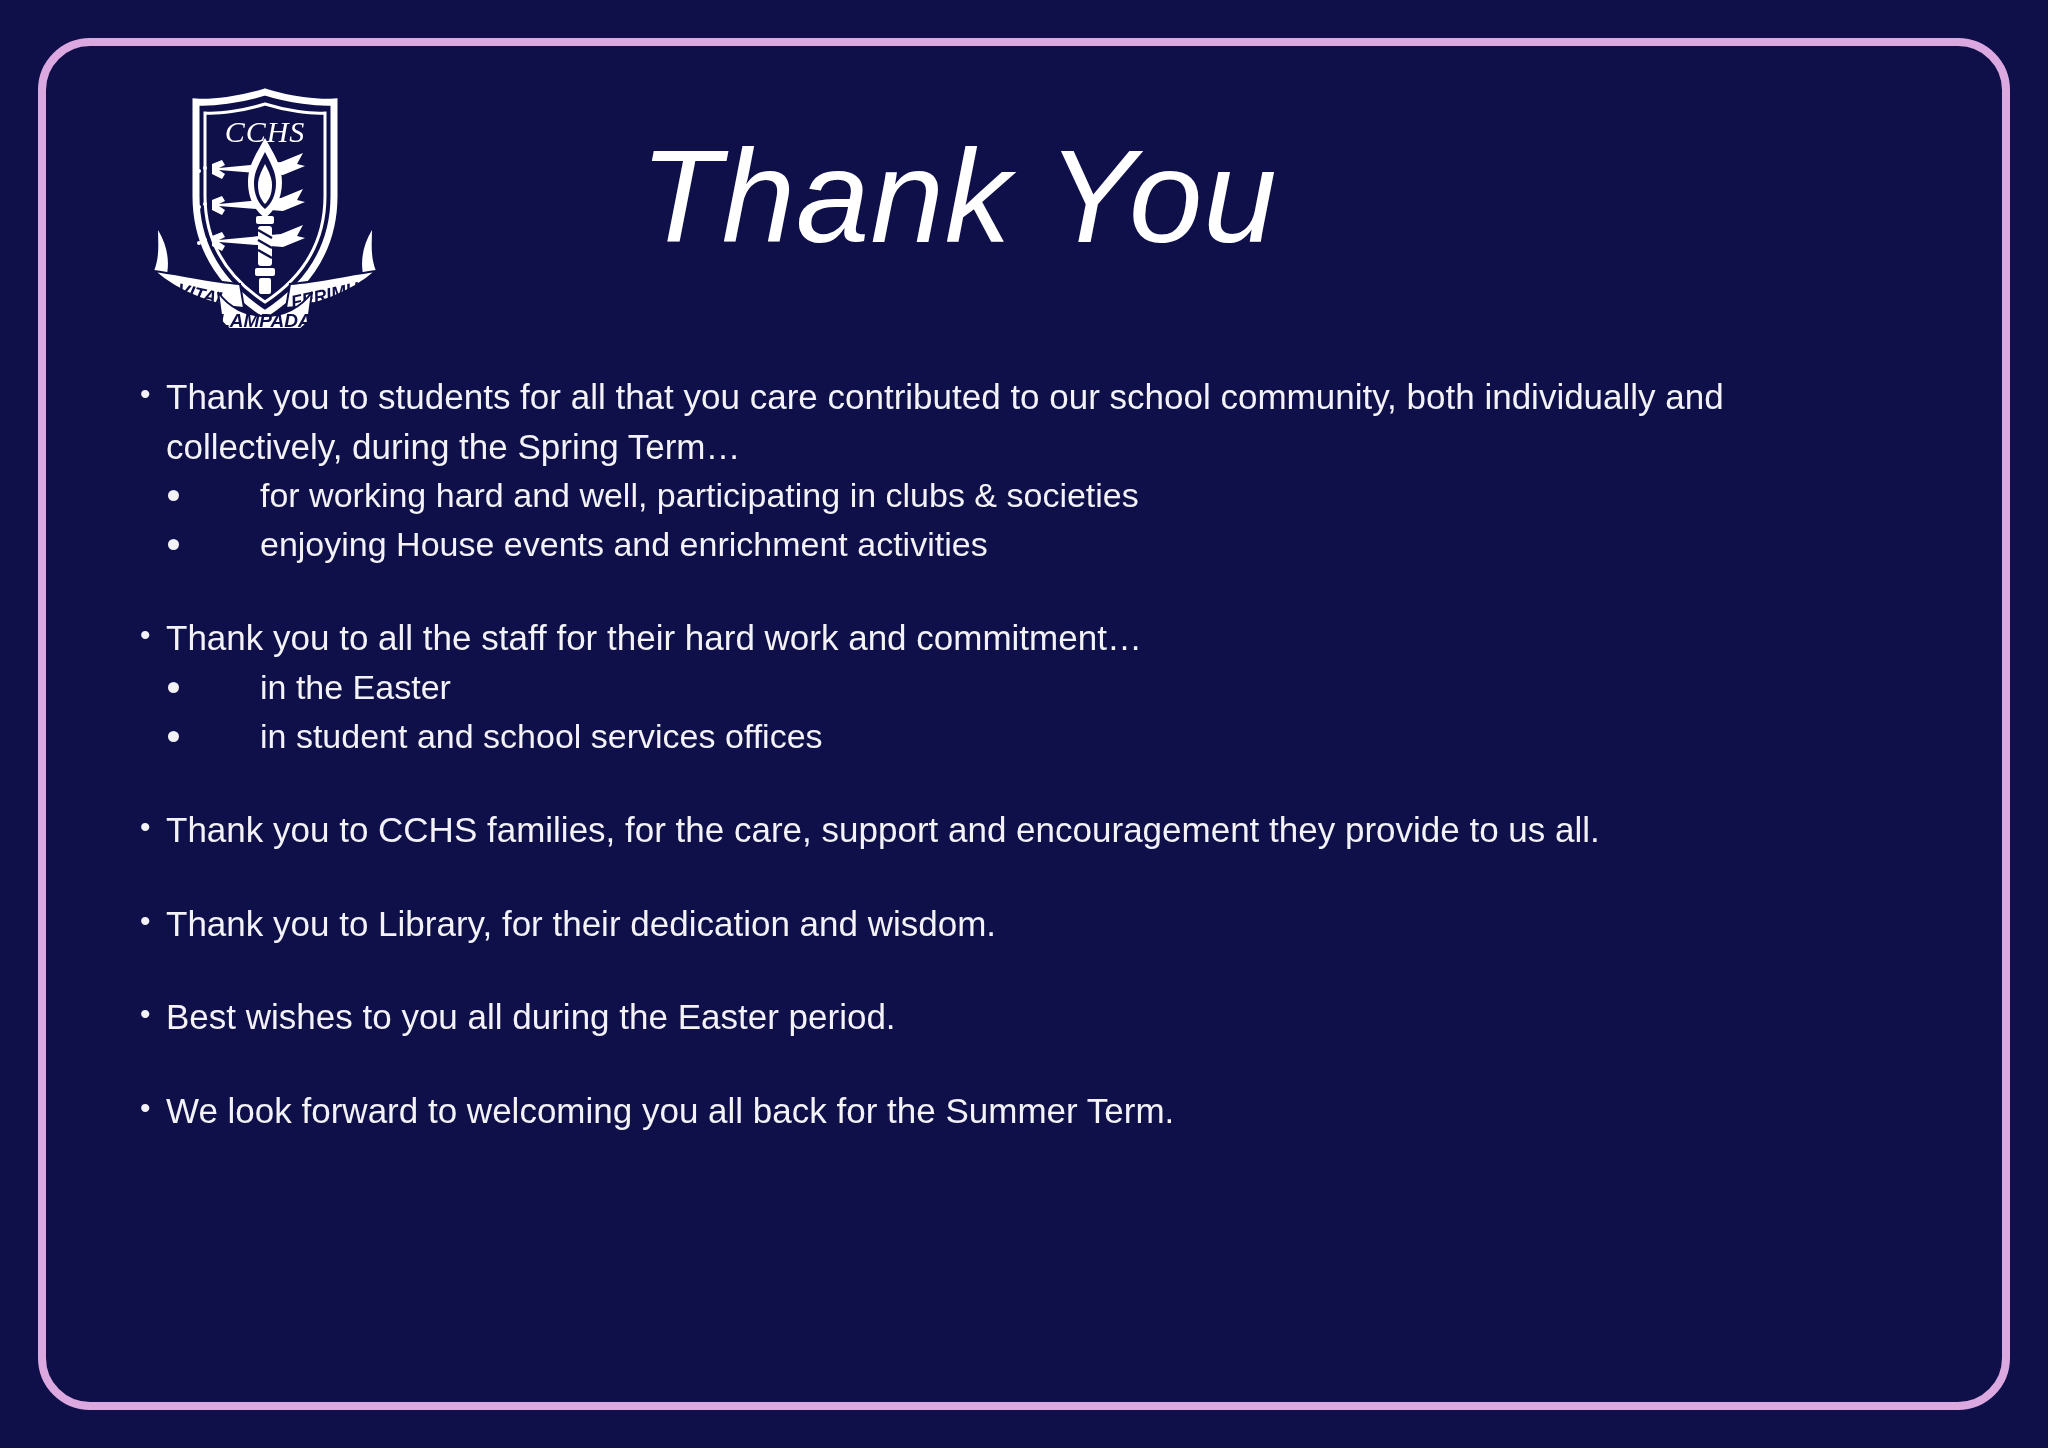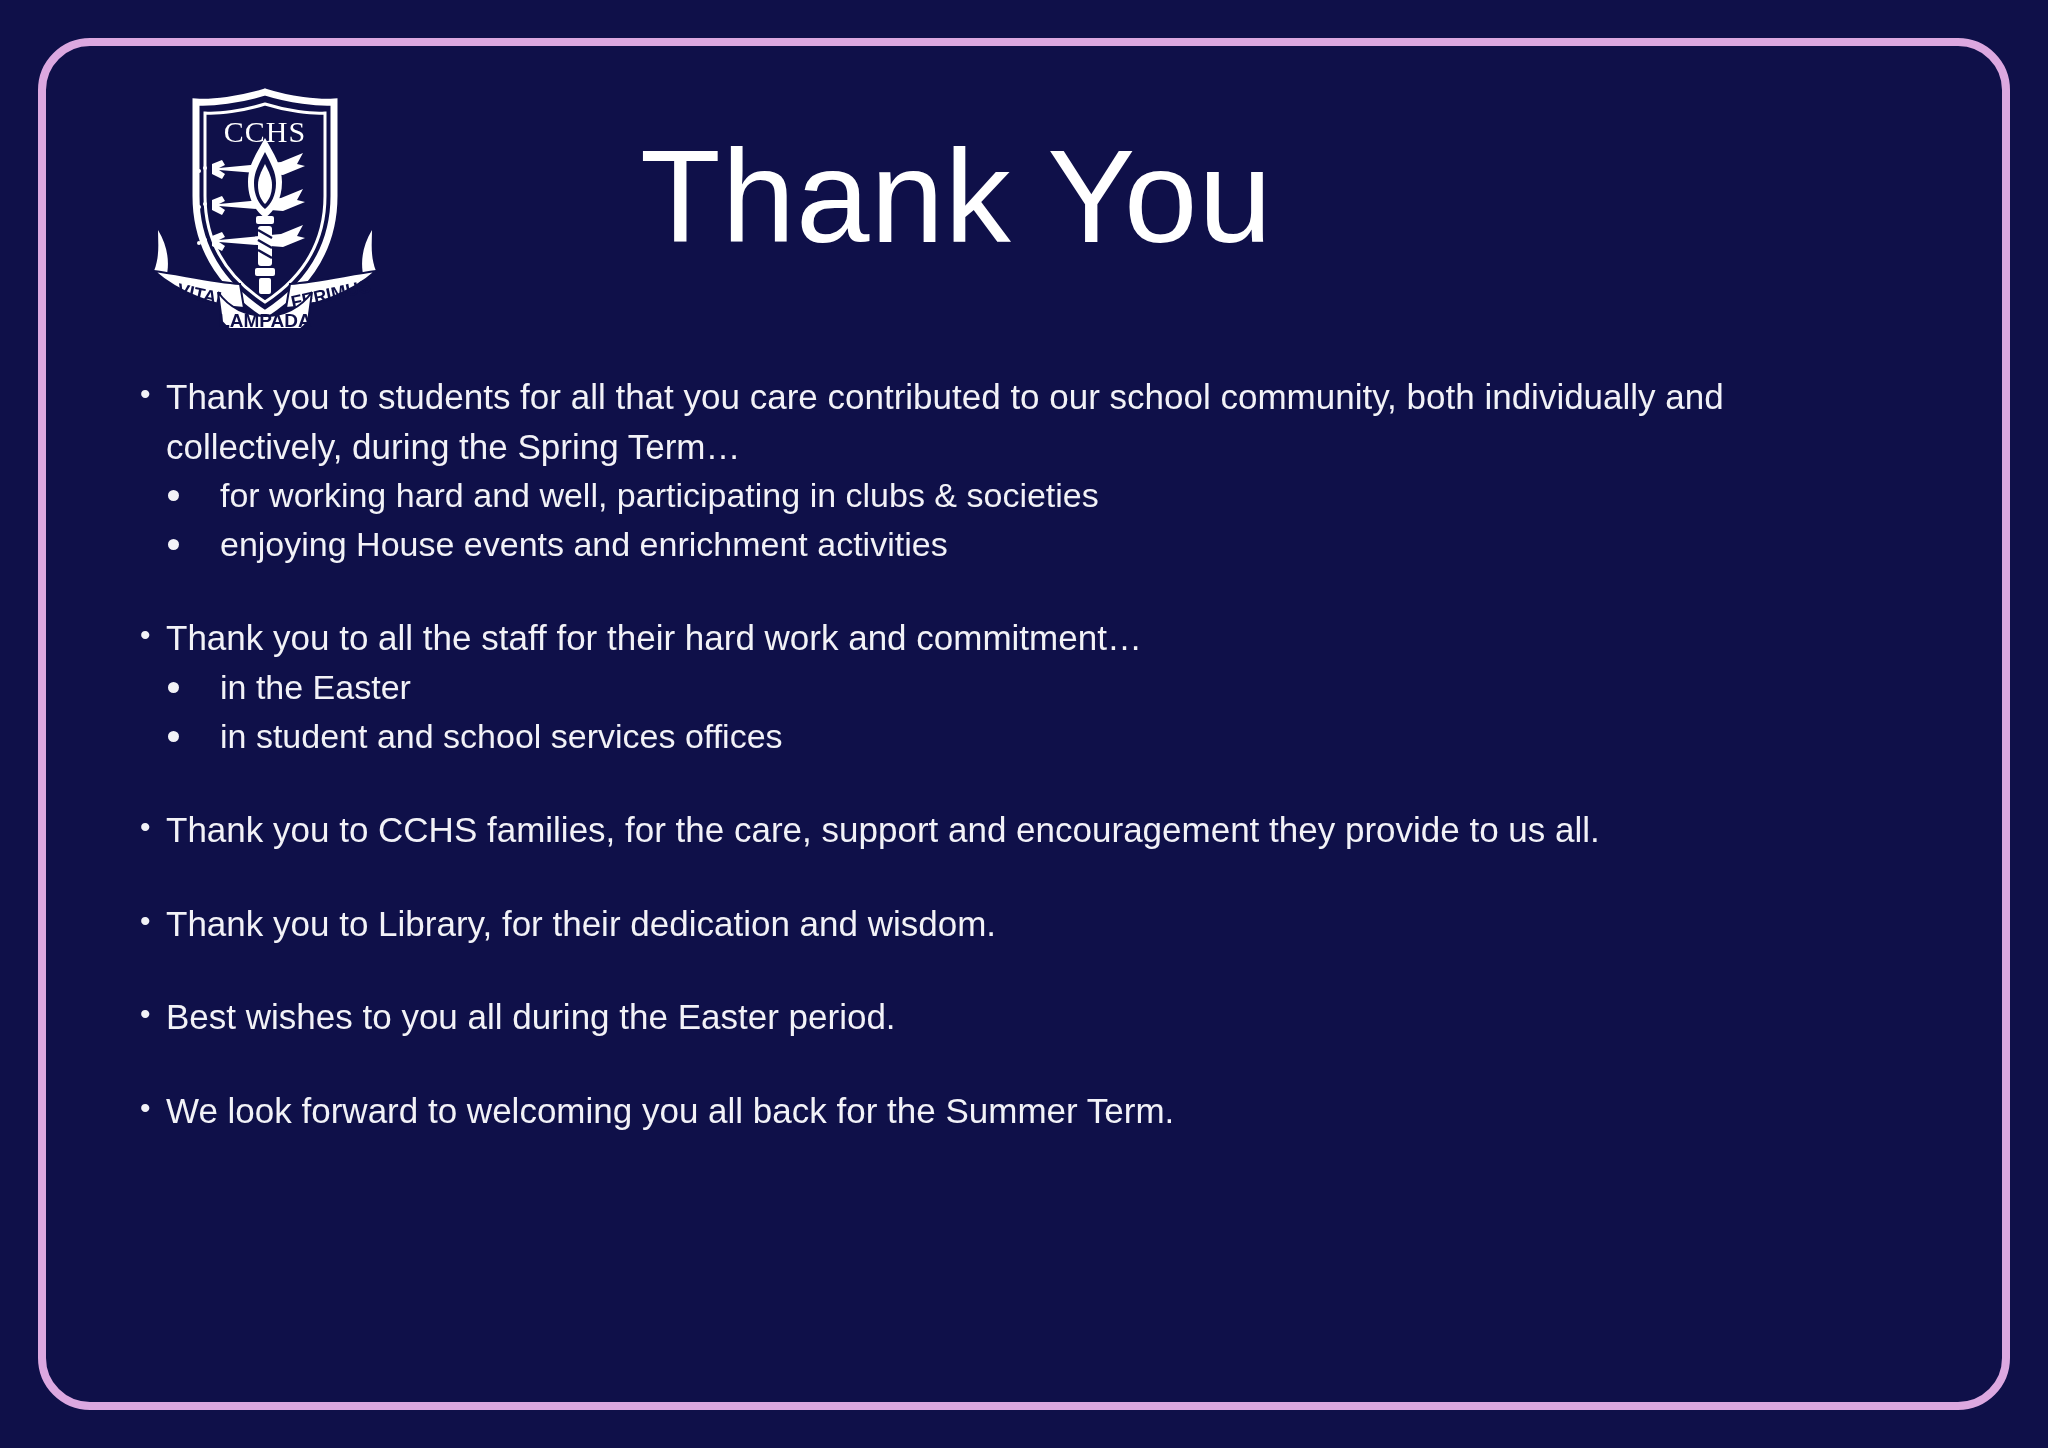--- a/index.html
+++ b/index.html
@@ -28,20 +28,21 @@
     pointer-events: none;
   }
 
   
   #slide-header {
     position: absolute;
     left: 0;
     top: 0;
     width: 2048px;
     height: 330px;
+    font-style: italic;
   }
 
   #school-crest {
     position: absolute;
     left: 140px;
     top: 78px;
     width: 250px;
     height: 250px;
   }
   #school-crest svg { display: block; width: 100%; height: 100%; }
@@ -95,20 +96,21 @@
     list-style: none;
   }
   .bullet-l2 {
     display: flex;
     align-items: flex-start;
     color: #f2f2f7;
     font-size: 34px;
     font-weight: 400;
     line-height: 1.44;
     padding-left: 28px;
+    gap: 40px;
   }
   .bullet-l2 .marker-dot {
     flex: 0 0 auto;
     width: 52px;
     display: flex;
     align-items: center;
     height: 49px;
   }
   .bullet-l2 .marker-dot i {
     display: block;

